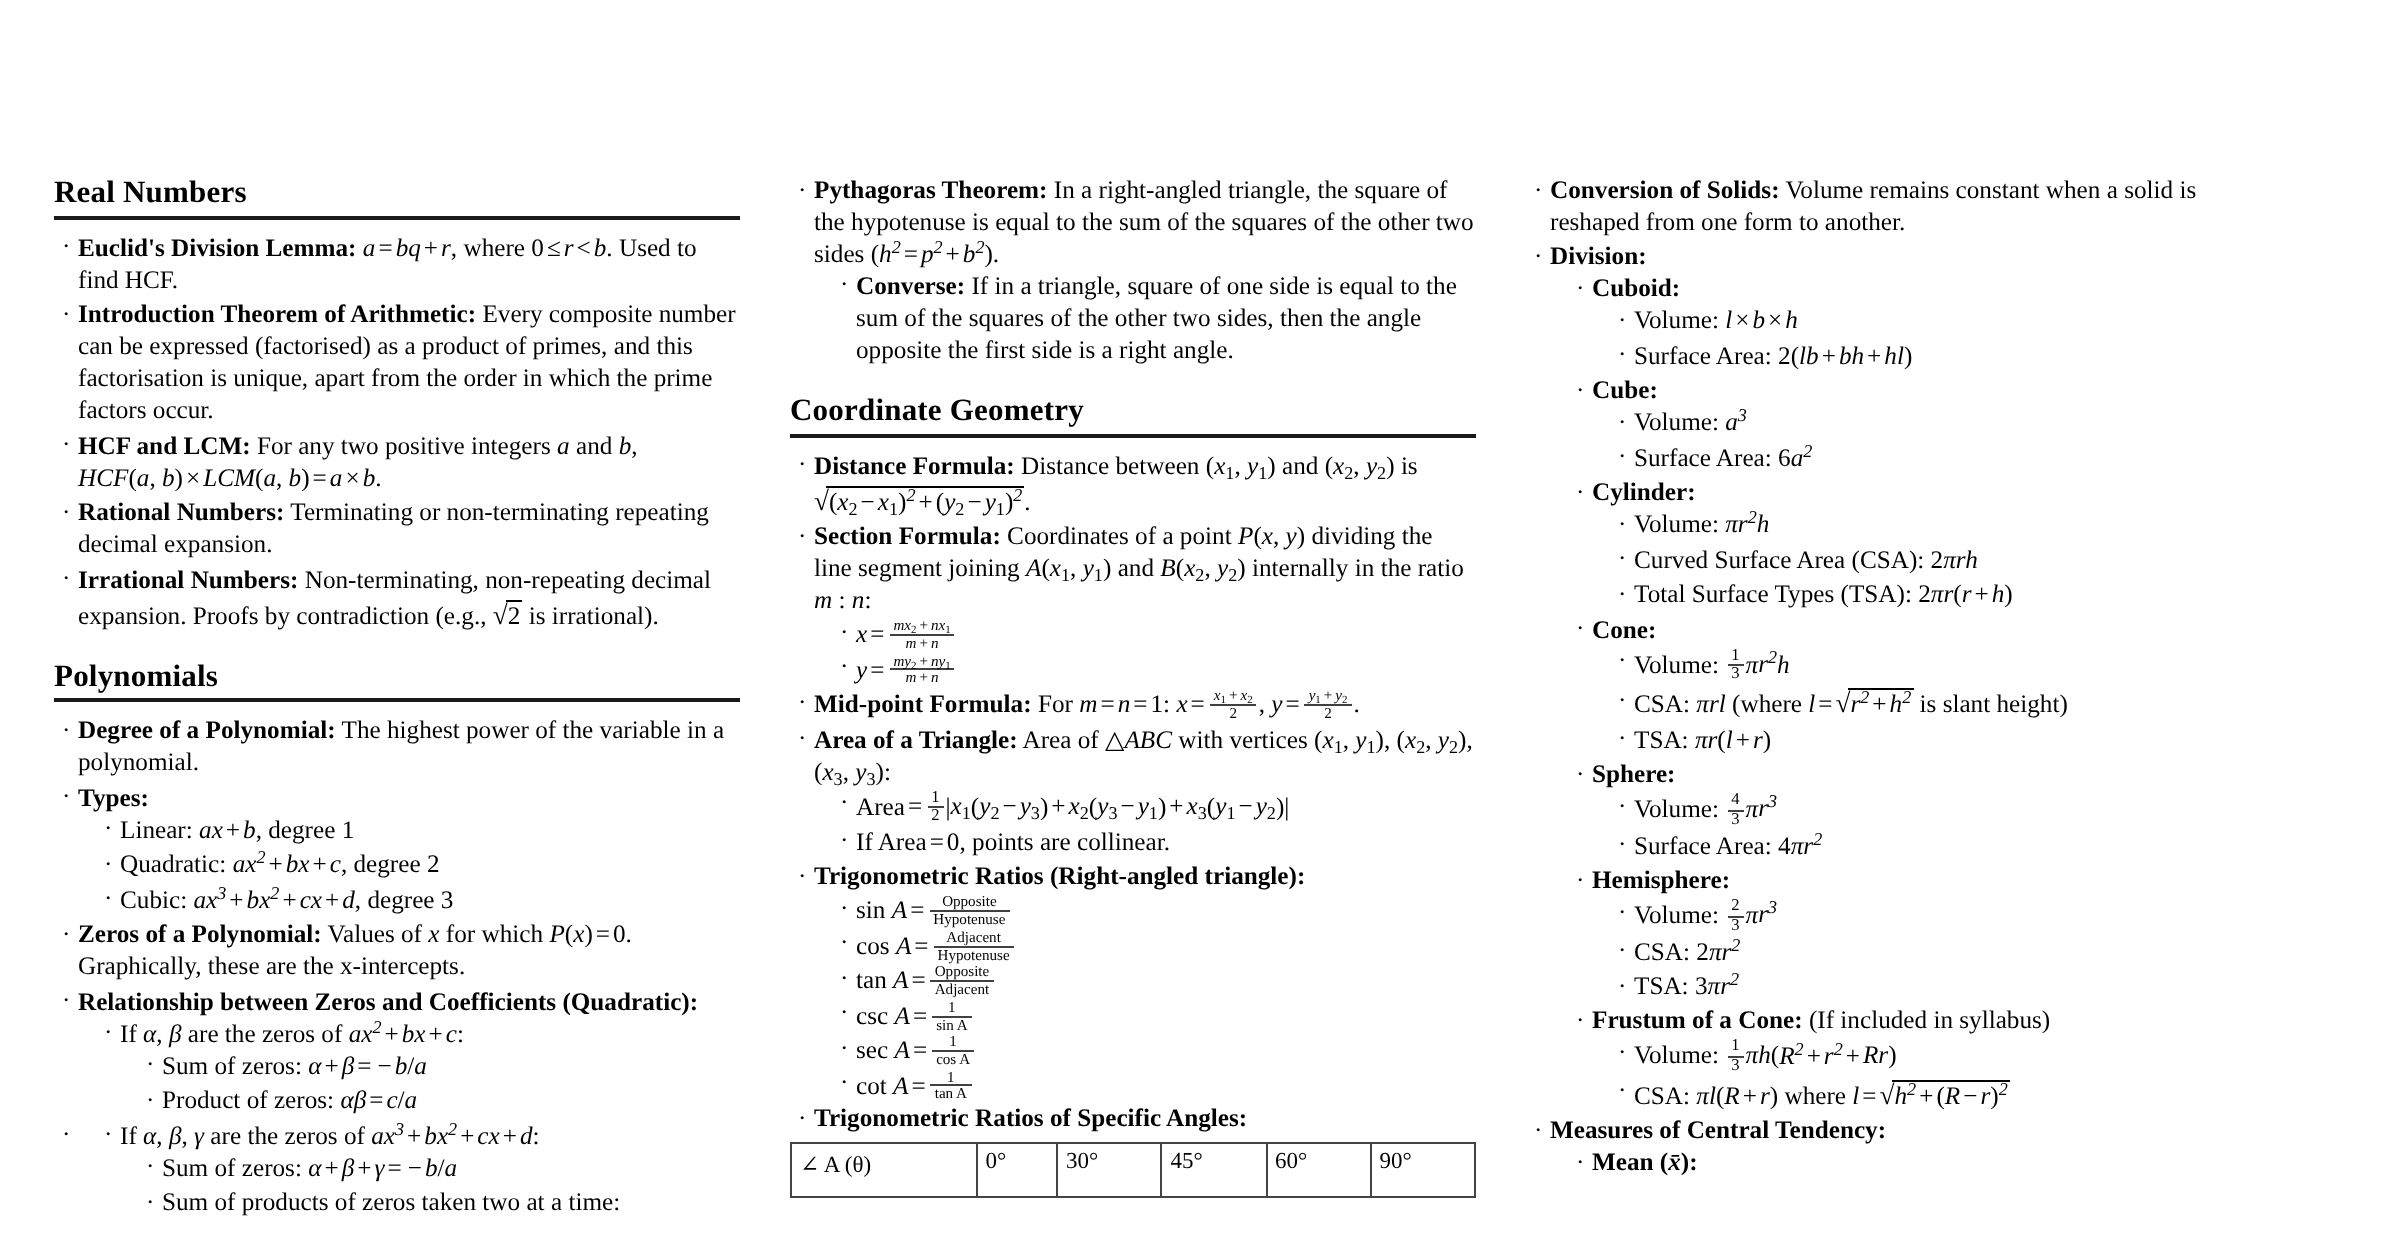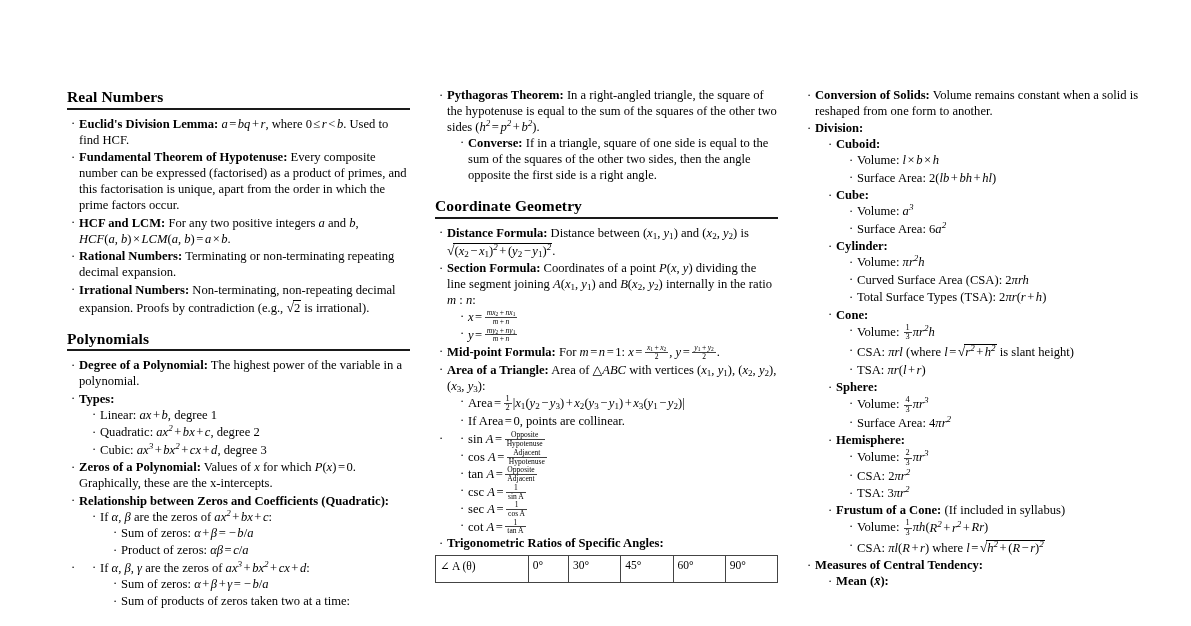--- a/index.html
+++ b/index.html
@@ -17,21 +17,21 @@
   .page {
     position: relative;
     width: 1191px;
     height: 626px;
     box-sizing: border-box;
     padding: 0;
   }
   .cols {
     display: flex;
     gap: 25px;
-    padding: 88px 56px 0 67px;
+    padding: 88px 56px 0 27px;
     box-sizing: border-box;
     height: 626px;
   }
   .col {
     width: 343px;
     flex: 0 0 343px;
     overflow: hidden;
   }
   .col.second { padding-top: -10px; }
 
@@ -143,21 +143,21 @@
 
     <div class="secwrap">
       <h2 class="sec">Real Numbers</h2>
       <hr class="rule">
     </div>
 
     <ul class="lvl1">
       <li class="item"><span class="bul">·</span><b>Euclid's Division Lemma:</b>
         <span class="m">a</span><span class="op">=</span><span class="m">bq</span><span class="op">+</span><span class="m">r</span><span>, where </span><span class="mr">0</span><span class="op">≤</span><span class="m">r</span><span class="op">&lt;</span><span class="m">b</span><span>. Used to find HCF.</span>
       </li>
-      <li class="item"><span class="bul">·</span><b>Fundamental Theorem of Hypotenuse:</b>
+      <li class="item"><span class="bul">·</span><b>Introduction Theorem of Arithmetic:</b>
         <span>Every composite number can be expressed (factorised) as a product of primes, and this factorisation is unique, apart from the order in which the prime factors occur.</span>
       </li>
       <li class="item"><span class="bul">·</span><b>HCF and LCM:</b>
         <span>For any two positive integers</span>
         <span class="m">a</span> and <span class="m">b</span>,<br>
         <span class="m">HCF</span><span class="mr">(</span><span class="m">a</span><span class="mr">,&nbsp;</span><span class="m">b</span><span class="mr">)</span><span class="op">×</span><span class="m">LCM</span><span class="mr">(</span><span class="m">a</span><span class="mr">,&nbsp;</span><span class="m">b</span><span class="mr">)</span><span class="op">=</span><span class="m">a</span><span class="op">×</span><span class="m">b</span>.
       </li>
       <li class="item"><span class="bul">·</span><b>Rational Numbers:</b>
         <span>Terminating or non-terminating repeating decimal expansion.</span>
       </li>
@@ -291,21 +291,21 @@
           <li class="item"><span class="bul">·</span><span class="mr">Area</span><span class="op">=</span><span class="frac sm"><span class="num"><span class="mr">1</span></span><span class="den"><span class="mr">2</span></span></span><span class="mr">|</span><span class="m">x<sub>1</sub></span><span class="mr">(</span><span class="m">y<sub>2</sub></span><span class="op">−</span><span class="m">y<sub>3</sub></span><span class="mr">)</span><span class="op">+</span><span class="m">x<sub>2</sub></span><span class="mr">(</span><span class="m">y<sub>3</sub></span><span class="op">−</span><span class="m">y<sub>1</sub></span><span class="mr">)</span><span class="op">+</span><span class="m">x<sub>3</sub></span><span class="mr">(</span><span class="m">y<sub>1</sub></span><span class="op">−</span><span class="m">y<sub>2</sub></span><span class="mr">)|</span>
           </li>
           <li class="item"><span class="bul">·</span><span>If Area</span><span class="op">=</span><span class="mr">0</span><span>, points are collinear.</span>
           </li>
         </ul>
       </li>
     </ul>
 
 
     <ul class="lvl1">
-      <li class="item tight"><span class="bul">·</span>
+      <li class="item tight"><span class="bul">·</span><b>Trigonometric Ratios (Right-angled triangle):</b>
         <ul class="lvl2">
           <li class="item tight"><span class="bul">·</span><span class="mr">sin</span> <span class="m">A</span><span class="op">=</span><span class="frac tiny"><span class="num mr">Opposite</span><span class="den mr">Hypotenuse</span></span>
           </li>
           <li class="item tight"><span class="bul">·</span><span class="mr">cos</span> <span class="m">A</span><span class="op">=</span><span class="frac tiny"><span class="num mr">Adjacent</span><span class="den mr">Hypotenuse</span></span>
           </li>
           <li class="item tight"><span class="bul">·</span><span class="mr">tan</span> <span class="m">A</span><span class="op">=</span><span class="frac tiny"><span class="num mr">Opposite</span><span class="den mr">Adjacent</span></span>
           </li>
           <li class="item tight"><span class="bul">·</span><span class="mr">csc</span> <span class="m">A</span><span class="op">=</span><span class="frac tiny"><span class="num mr">1</span><span class="den mr">sin A</span></span>
           </li>
           <li class="item tight"><span class="bul">·</span><span class="mr">sec</span> <span class="m">A</span><span class="op">=</span><span class="frac tiny"><span class="num mr">1</span><span class="den mr">cos A</span></span>

